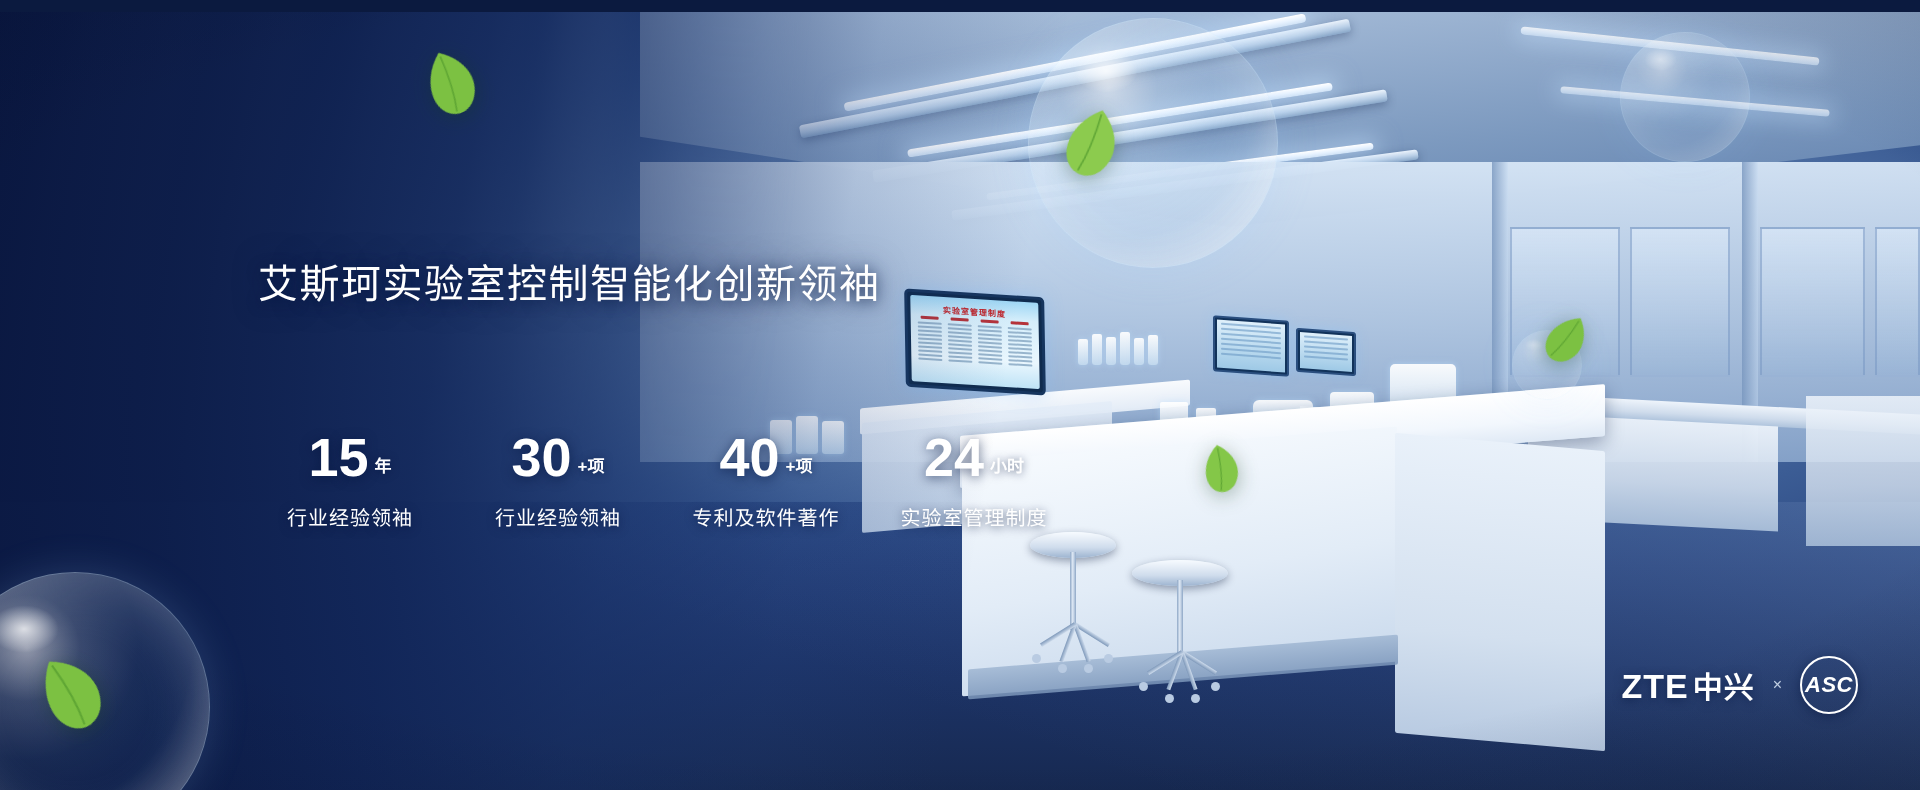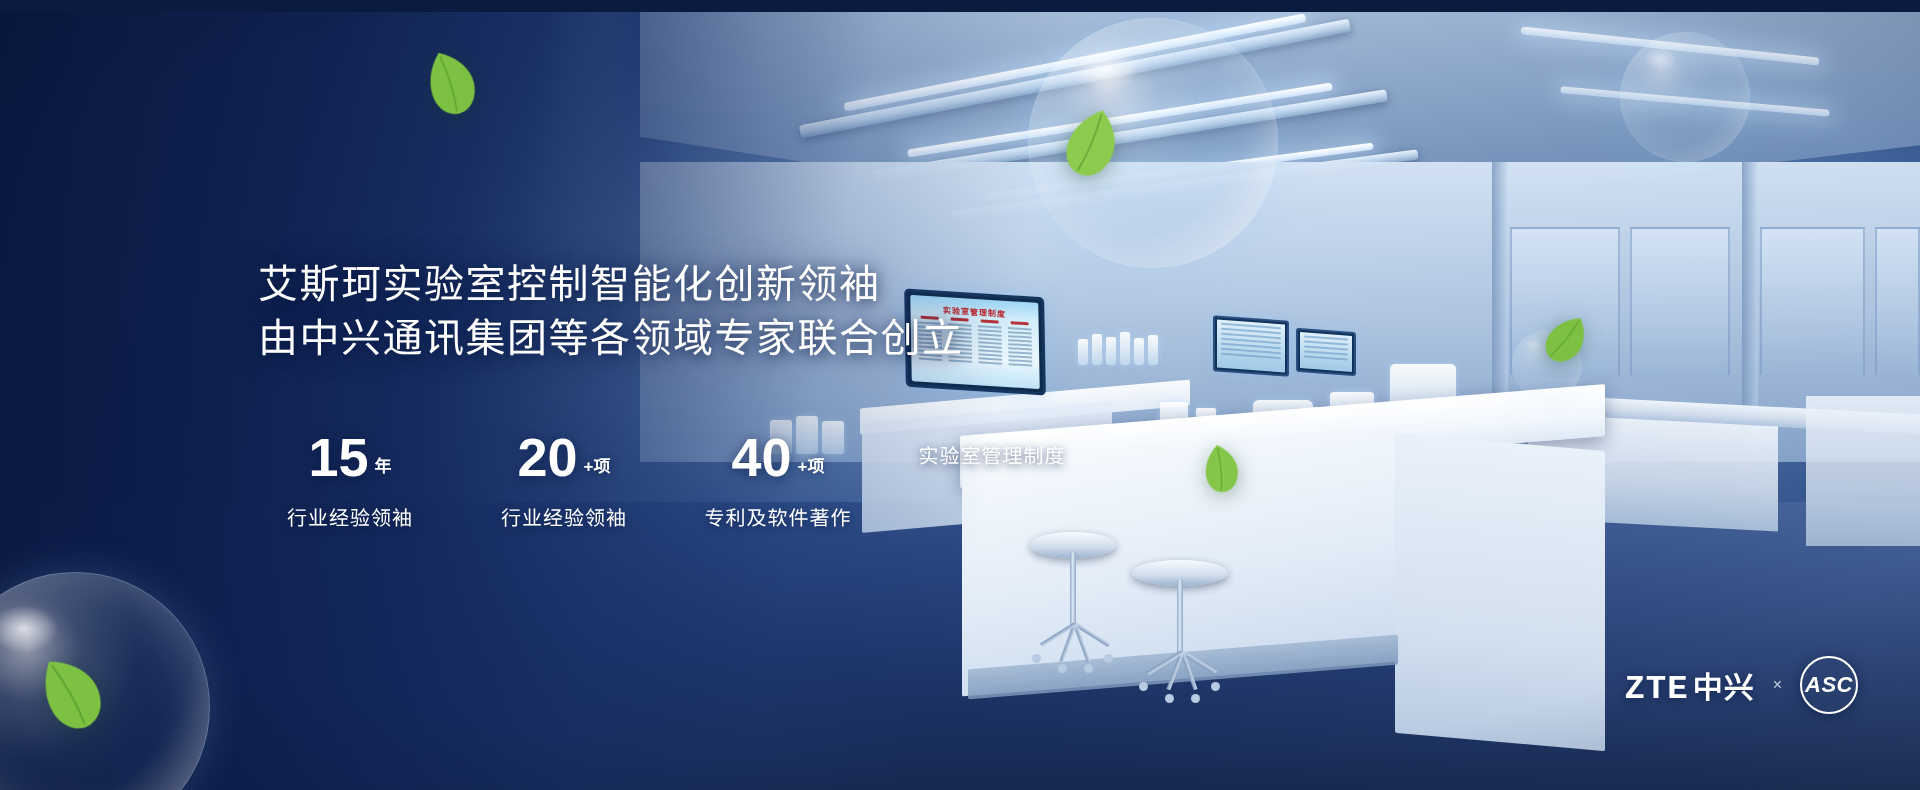--- a/index.html
+++ b/index.html
@@ -199,21 +199,21 @@
     font-weight:400;
     letter-spacing:1.5px;
     text-shadow:0 2px 14px rgba(5,20,60,.75), 0 0 30px rgba(10,30,80,.5);
     white-space:nowrap;
   }
   .headline .hl-line{display:block;}
 
   .stats{
     position:absolute;left:250px;top:418px;
     display:flex;align-items:flex-start;
-    gap:14px;
+    gap:8px;
   }
   .stat{width:200px;text-align:center;}
   .stat .num-row{
     display:flex;align-items:baseline;justify-content:center;
     gap:6px;
     height:62px;
   }
   .stat .num{
     font-size:54px;font-weight:700;color:#ffffff;line-height:1;
     letter-spacing:0px;
@@ -233,21 +233,21 @@
   
   .logos{
     position:absolute;right:62px;bottom:88px;
     display:flex;align-items:center;gap:18px;
   }
   .zte{
     display:flex;align-items:baseline;gap:4px;
     color:#ffffff;
     text-shadow:0 2px 10px rgba(5,20,60,.6);
   }
-  .zte .zte-latin{font-size:34px;font-weight:700;letter-spacing:1px;font-family:Liberation Mono, monospace;}
+  .zte .zte-latin{font-size:34px;font-weight:700;letter-spacing:1px;}
   .zte .zte-cn{font-size:30px;font-weight:700;letter-spacing:1px;}
   .logo-x{color:#dce9f7;font-size:16px;opacity:.85;}
   .asc{
     width:58px;height:58px;border-radius:50%;
     border:2.5px solid #ffffff;
     display:flex;align-items:center;justify-content:center;
     color:#ffffff;font-size:22px;font-weight:700;font-style:italic;
     letter-spacing:.5px;
     box-shadow:0 2px 12px rgba(5,20,60,.5);
   }
@@ -465,50 +465,53 @@
     <svg width="64" height="82" viewBox="0 0 54 70">
       <path d="M27 2 C46 16 54 38 42 56 C34 68 18 70 9 58 C-2 43 6 17 27 2 Z" fill="#7cc142"></path>
       <path d="M27 6 C27 26 25 46 20 63" stroke="#5fa634" stroke-width="1.8" fill="none"></path>
     </svg>
   </div>
 
   <div class="content">
 
     <div class="headline">
       <span class="hl-line">艾斯珂实验室控制智能化创新领袖</span>
-      <span class="hl-line">由中兴通讯集团等各领域专家联合创立</span>
     </div>
 
     <div class="stats">
 
       <div class="stat">
         <div class="num-row">
           <span class="num">15</span>
           <span class="unit">年</span>
         </div>
         <div class="caption">行业经验领袖</div>
       </div>
 
       <div class="stat">
         <div class="num-row">
-          <span class="num">20</span>
+          <span class="num">30</span>
           <span class="unit">+项</span>
         </div>
         <div class="caption">行业经验领袖</div>
       </div>
 
       <div class="stat">
         <div class="num-row">
           <span class="num">40</span>
           <span class="unit">+项</span>
         </div>
         <div class="caption">专利及软件著作</div>
       </div>
 
       <div class="stat">
+        <div class="num-row">
+          <span class="num">24</span>
+          <span class="unit">小时</span>
+        </div>
         <div class="caption">实验室管理制度</div>
       </div>
 
     </div>
 
     <div class="logos">
       <div class="zte">
         <span class="zte-latin">ZTE</span>
         <span class="zte-cn">中兴</span>
       </div>

